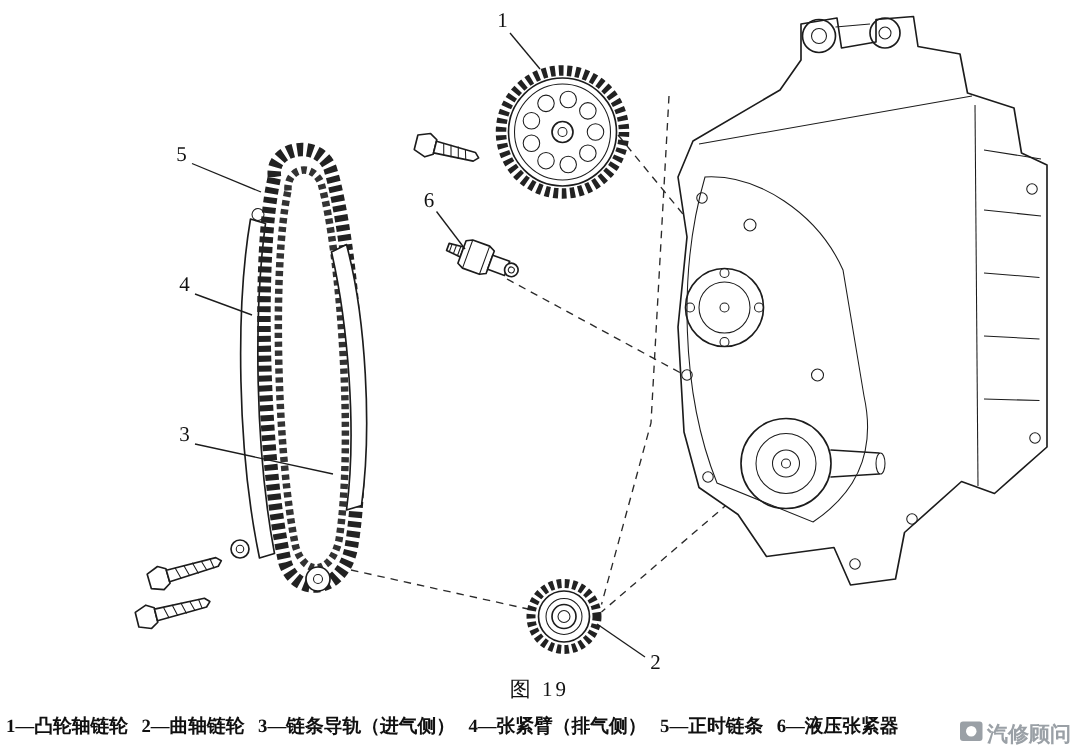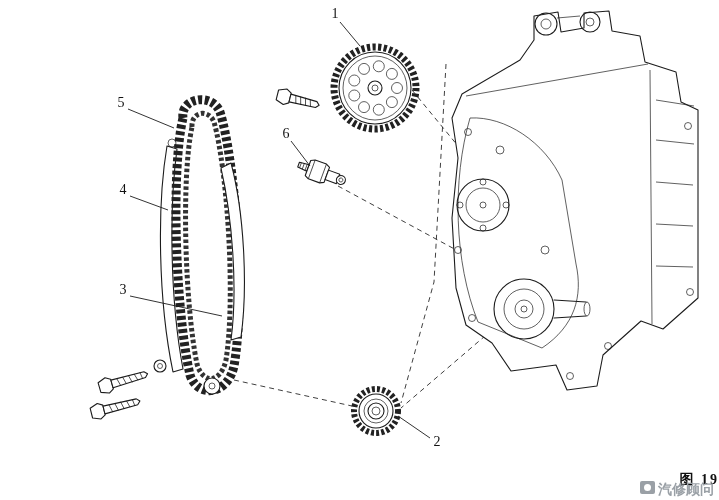--- a/index.html
+++ b/index.html
@@ -12,22 +12,22 @@
   svg .thin{fill:none;stroke:#1c1c1c;stroke-width:0.7;}
   svg .wfill{fill:#ffffff;stroke:#1c1c1c;stroke-width:1.1;stroke-linejoin:round;}
   svg .dash{fill:none;stroke:#2a2a2a;stroke-width:0.9;stroke-dasharray:5 4;}
   svg .leader{fill:none;stroke:#1c1c1c;stroke-width:0.9;}
   svg .chainouter{fill:none;stroke:#222;stroke-width:9;stroke-dasharray:4 2.6;}
   svg .chaininner{fill:none;stroke:#333;stroke-width:5;stroke-dasharray:3.5 2.4;}
   svg .teeth{fill:none;stroke:#222;stroke-width:7;stroke-dasharray:3.2 2.4;}
   svg .teeth-s{fill:none;stroke:#222;stroke-width:6;stroke-dasharray:3 2.2;}
   svg text.lbl{font:14px "Liberation Serif", serif;fill:#111;stroke:none;text-anchor:middle;}
   .caption{
-    position:absolute;left:0;top:451px;width:719px;text-align:right;
-    font-size:14px;font-weight:bold;letter-spacing:2px;margin-top:20px;
+    position:absolute;left:0;top:451px;width:719px;text-align:center;
+    font-size:14px;font-weight:normal;letter-spacing:2px;
   }
   .legend{
     position:absolute;left:4px;top:476px;width:600px;display:flex;gap:9px;
     font-size:12.5px;font-weight:bold;white-space:nowrap;
   }
   .legend span{flex:0 0 auto;}
   .watermark{
     position:absolute;right:5px;bottom:1px;display:flex;gap:3px;
     color:#9aa0a6;font-size:14px;font-weight:bold;
   }
@@ -177,19 +177,27 @@
     <text class="lbl" x="335" y="18">1</text>
     <text class="lbl" x="121" y="107">5</text>
     <text class="lbl" x="123" y="194">4</text>
     <text class="lbl" x="123" y="294">3</text>
     <text class="lbl" x="286" y="138">6</text>
     <text class="lbl" x="437" y="446">2</text>
   </svg>
 
   <div class="caption">图 19</div>
 
+  <div class="legend">
+    <span>1—凸轮轴链轮</span>
+    <span>2—曲轴链轮</span>
+    <span>3—链条导轨（进气侧）</span>
+    <span>4—张紧臂（排气侧）</span>
+    <span>5—正时链条</span>
+    <span>6—液压张紧器</span>
+  </div>
 
   <div class="watermark">
     <span class="wm-icon"></span>
     <span>汽修顾问</span>
   </div>
 
 </div>
 
 </body></html>

